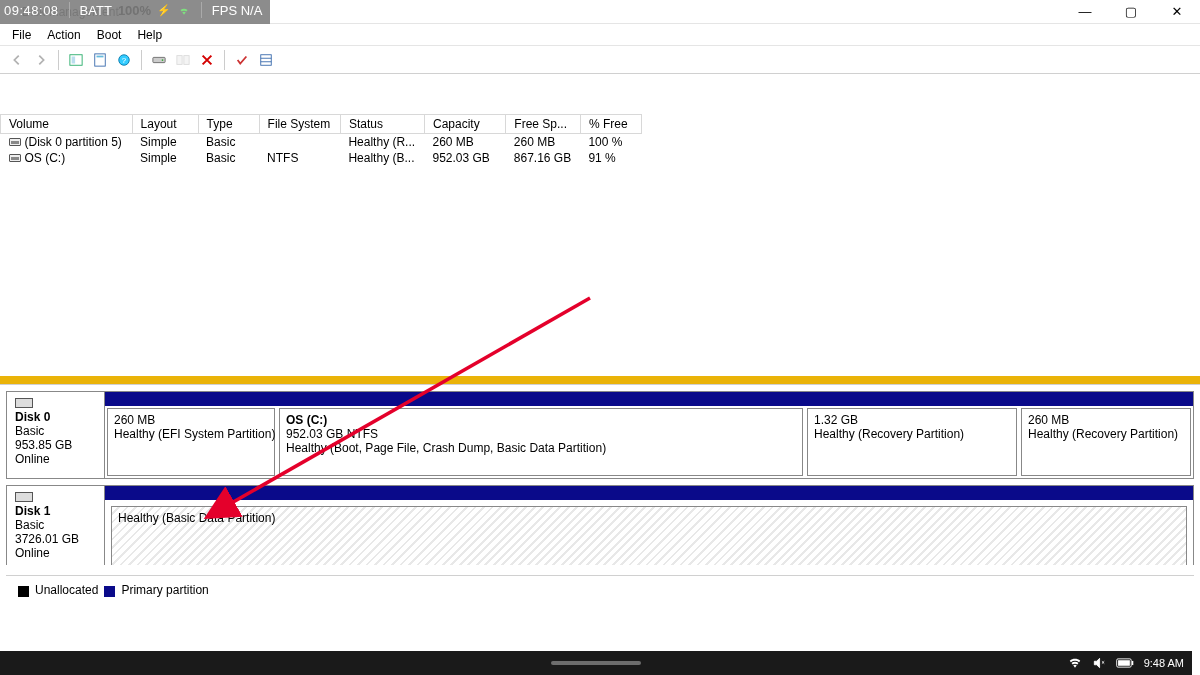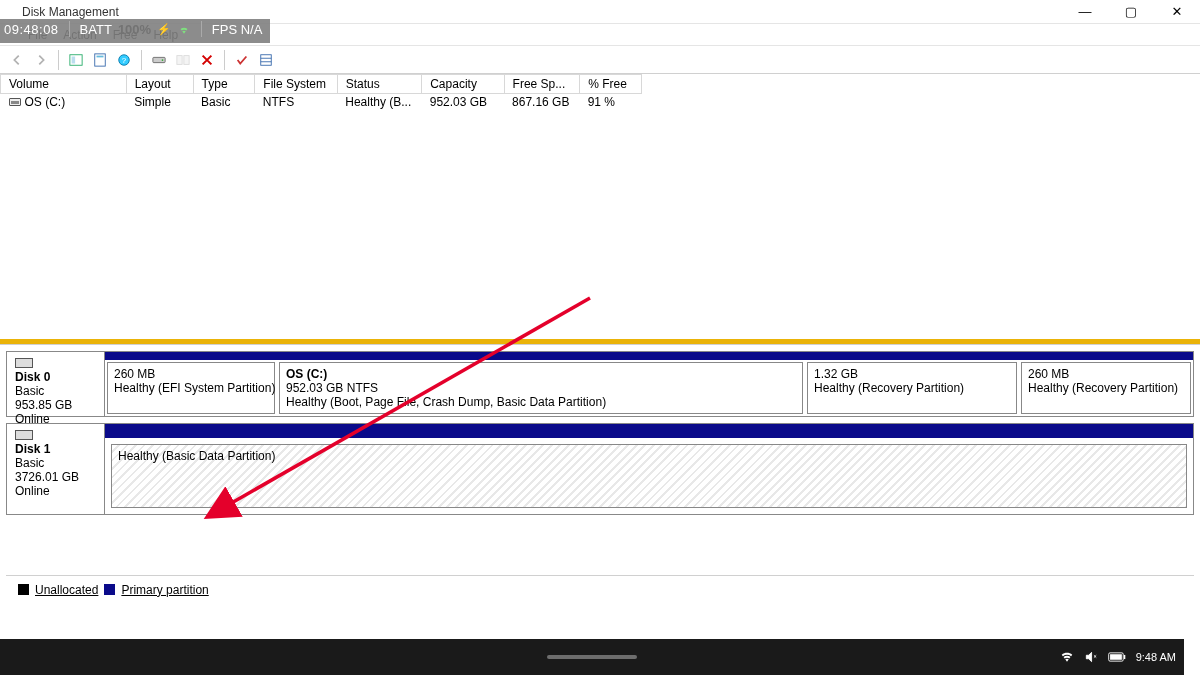--- a/index.html
+++ b/index.html
@@ -4,43 +4,43 @@
 <style>
   * { box-sizing: border-box; }
   html, body { margin:0; padding:0; width:1200px; height:675px; font-family:"Segoe UI",Arial,sans-serif; font-size:12px; color:#000; background:#fff; overflow:hidden;}
   
   .titlebar { height:24px; background:#fff; border-bottom:1px solid #e5e5e5; display:flex; align-items:center; position:relative;}
   .titlebar .left { position:absolute; left:0; top:0; height:24px; display:flex; align-items:center;}
   .win-controls { margin-left:auto; display:flex; height:100%;}
   .win-controls div { width:46px; display:flex; align-items:center; justify-content:center; font-size:13px; color:#000;}
 
   
-  .osd { position:absolute; left:0; top:0; height:24px; background:rgba(128,128,128,0.9); color:#fff; display:flex; align-items:center; padding:0 8px 4px 4px; font-family:"Segoe UI",Arial,sans-serif; font-size:13px; gap:6px; z-index:20;margin-top:19px;}
+  .osd { position:absolute; left:0; top:0; height:24px; background:rgba(128,128,128,0.9); color:#fff; display:flex; align-items:center; padding:0 8px 4px 4px; font-family:"Segoe UI",Arial,sans-serif; font-size:13px; gap:6px; z-index:20;}
   .osd .time { letter-spacing:0.5px;}
   .osd .batt-lbl { color:#fff;}
   .osd .batt-val { color:#737373; font-weight:600;}
   .osd .bolt { color:#FFD54A; font-size:11px;}
   .osd .sep { display:inline-block; width:1px; height:16px; background:#aaa; margin:0 4px;}
   .osd .fps { color:#fff;}
   .osd .icon16 { width:14px; height:14px; display:inline-block;}
 
   
-  .menubar { height:22px; display:flex; align-items:center; padding:0 20px; border-bottom:1px solid #e5e5e5;text-align:center;}
+  .menubar { height:22px; display:flex; align-items:center; padding:0 4px; border-bottom:1px solid #e5e5e5;text-align:center;}
   .menubar .item { padding:2px 8px;}
 
   
   .toolbar { height:28px; display:flex; align-items:center; padding:0 6px; gap:2px; border-bottom:1px solid #d0d0d0;}
   .tbtn { width:22px; height:22px; display:flex; align-items:center; justify-content:center; border:1px solid transparent; border-radius:2px;}
   .tbtn svg { display:block;}
   .tsep { width:1px; height:20px; background:#ccc; margin:0 4px;}
   .tbtn.disabled svg { opacity:0.3;}
 
   
   .panes { display:flex; flex-direction:column; height:calc(675px - 24px - 22px - 28px - 40px - 22px);}
-  .listpane { height:270px; border-bottom:5px solid #eab308; overflow:hidden;}
+  .listpane { height:270px; border-bottom:8px solid #eab308; overflow:hidden;margin-top:40px;}
   table.vlist { border-collapse:collapse; width:642px;}
   table.vlist th { text-align:left; font-weight:400; padding:2px 8px; border:1px solid #d8d8d8; background:#fff; height:18px;}
   table.vlist td { padding:1px 8px; white-space:nowrap; height:16px;}
   table.vlist td.iconcell { display:flex; align-items:center; gap:4px;}
   .volglyph { width:12px; height:8px; border:1px solid #555; border-radius:1px; display:inline-block; position:relative; background:#eee;}
   .volglyph::before { content:""; position:absolute; left:1px; top:2px; width:8px; height:3px; background:#888;}
 
   
   .mappane { flex:1; overflow:auto; padding:0; border-top:1px solid #d0d0d0;}
   .diskrow { display:flex; margin:6px 6px 0 6px; border:1px solid #888;}
@@ -50,33 +50,33 @@
   .diskrow .parts { flex:1; display:flex; flex-direction:column;}
   .diskrow .stripe { height:14px; background:#0a0a8a;}
   .diskrow .partsrow { flex:1; display:flex;}
   .partbox { border:1px solid #888; margin:2px; padding:4px 6px; background:#fff; flex-shrink:0;}
   .partbox.wide { flex:1;}
   .partbox .pline { white-space:nowrap;}
   .partbox.hatched { background:repeating-linear-gradient(135deg,#fff,#fff 4px,#e8e8e8 4px,#e8e8e8 6px); border:1px solid #888; }
   .disk1row .partsrow { padding:4px;}
   .disk1row .stripe { height:14px;}
   .disk1row { height:92px;}
-  .disk0row { height:66px;}
-
-  
-  .legend { height:28px; padding:6px 12px; display:flex; align-items:center; gap:6px; border-top:1px solid #d0d0d0; margin:10px 6px 0 6px;text-decoration:underline;}
+  .disk0row { height:88px;}
+
+  
+  .legend { height:28px; padding:6px 12px; display:flex; align-items:flex-end; gap:6px; border-top:1px solid #d0d0d0; margin:10px 6px 0 6px;}
   .legend .sw { width:11px; height:11px; display:inline-block;}
   .legend .sw.black { background:#000;}
   .legend .sw.navy { background:#0a0a8a;}
 
   
   svg.annot { position:absolute; left:0; top:0; width:1200px; height:640px; pointer-events:none; z-index:15;}
 
   
-  .taskbar { position:absolute; bottom:0; left:0; right:16px; height:36px; background:#1a1a1a; color:#fff; display:flex; align-items:center; padding:0 22px;}
+  .taskbar { position:absolute; bottom:0; left:0; right:8px; height:24px; background:#1a1a1a; color:#fff; display:flex; align-items:center; padding:0 22px;}
   .taskbar .handle { margin:0 auto; width:90px; height:4px; border-radius:3px; background:#6d6d6d;}
   .tray { position:absolute; right:8px; top:0; bottom:0; display:flex; align-items:center; gap:10px; font-size:11px;}
   .tray .ico { fill:#fff; }
 
   
   .bottompad { height:10px;}
 </style>
 </head>
 <body>
 
@@ -106,21 +106,21 @@
   <svg class="icon16" viewBox="0 0 24 24">
       <path fill="#7fe07f" d="M12 20l-3-4c1.8-1.3 4.2-1.3 6 0l-3 4zm-6-8c3.6-2.9 8.4-2.9 12 0l-2 2.6c-2.4-1.9-5.6-1.9-8 0L6 12z"></path>
     </svg>
   <span class="sep"></span>
   <span class="fps">FPS N/A</span>
 </div>
 
 <div class="menubar">
   <div class="item"><span>File</span></div>
   <div class="item"><span>Action</span></div>
-  <div class="item"><span>Free</span></div>
+  <div class="item"><span>Boot</span></div>
   <div class="item"><span>Help</span></div>
 </div>
 
 <div class="toolbar">
   <div class="tbtn disabled">
       <svg width="14" height="14" viewBox="0 0 16 16">
         <path d="M10 3 5 8l5 5" stroke="#000" fill="none" stroke-width="2"></path>
       </svg>
     </div>
   <div class="tbtn disabled">
@@ -193,20 +193,33 @@
         <th style="width:72px"><span>Status</span></th>
         <th style="width:80px"><span>Capacity</span></th>
         <th style="width:70px"><span>Free Sp...</span></th>
         <th style="width:60px"><span>% Free</span></th>
       </tr>
         </thead>
       <tbody id="volume-tbody">
           <tr>
             <td class="iconcell">
               <span class="volglyph"></span>
+              <span>(Disk 0 partition 5)</span>
+            </td>
+            <td>Simple</td>
+            <td>Basic</td>
+            <td></td>
+            <td>Healthy (R...</td>
+            <td>260 MB</td>
+            <td>260 MB</td>
+            <td>100 %</td>
+          </tr>
+          <tr>
+            <td class="iconcell">
+              <span class="volglyph"></span>
               <span>OS (C:)</span>
             </td>
             <td>Simple</td>
             <td>Basic</td>
             <td>NTFS</td>
             <td>Healthy (B...</td>
             <td>952.03 GB</td>
             <td>867.16 GB</td>
             <td>91 %</td>
           </tr>

